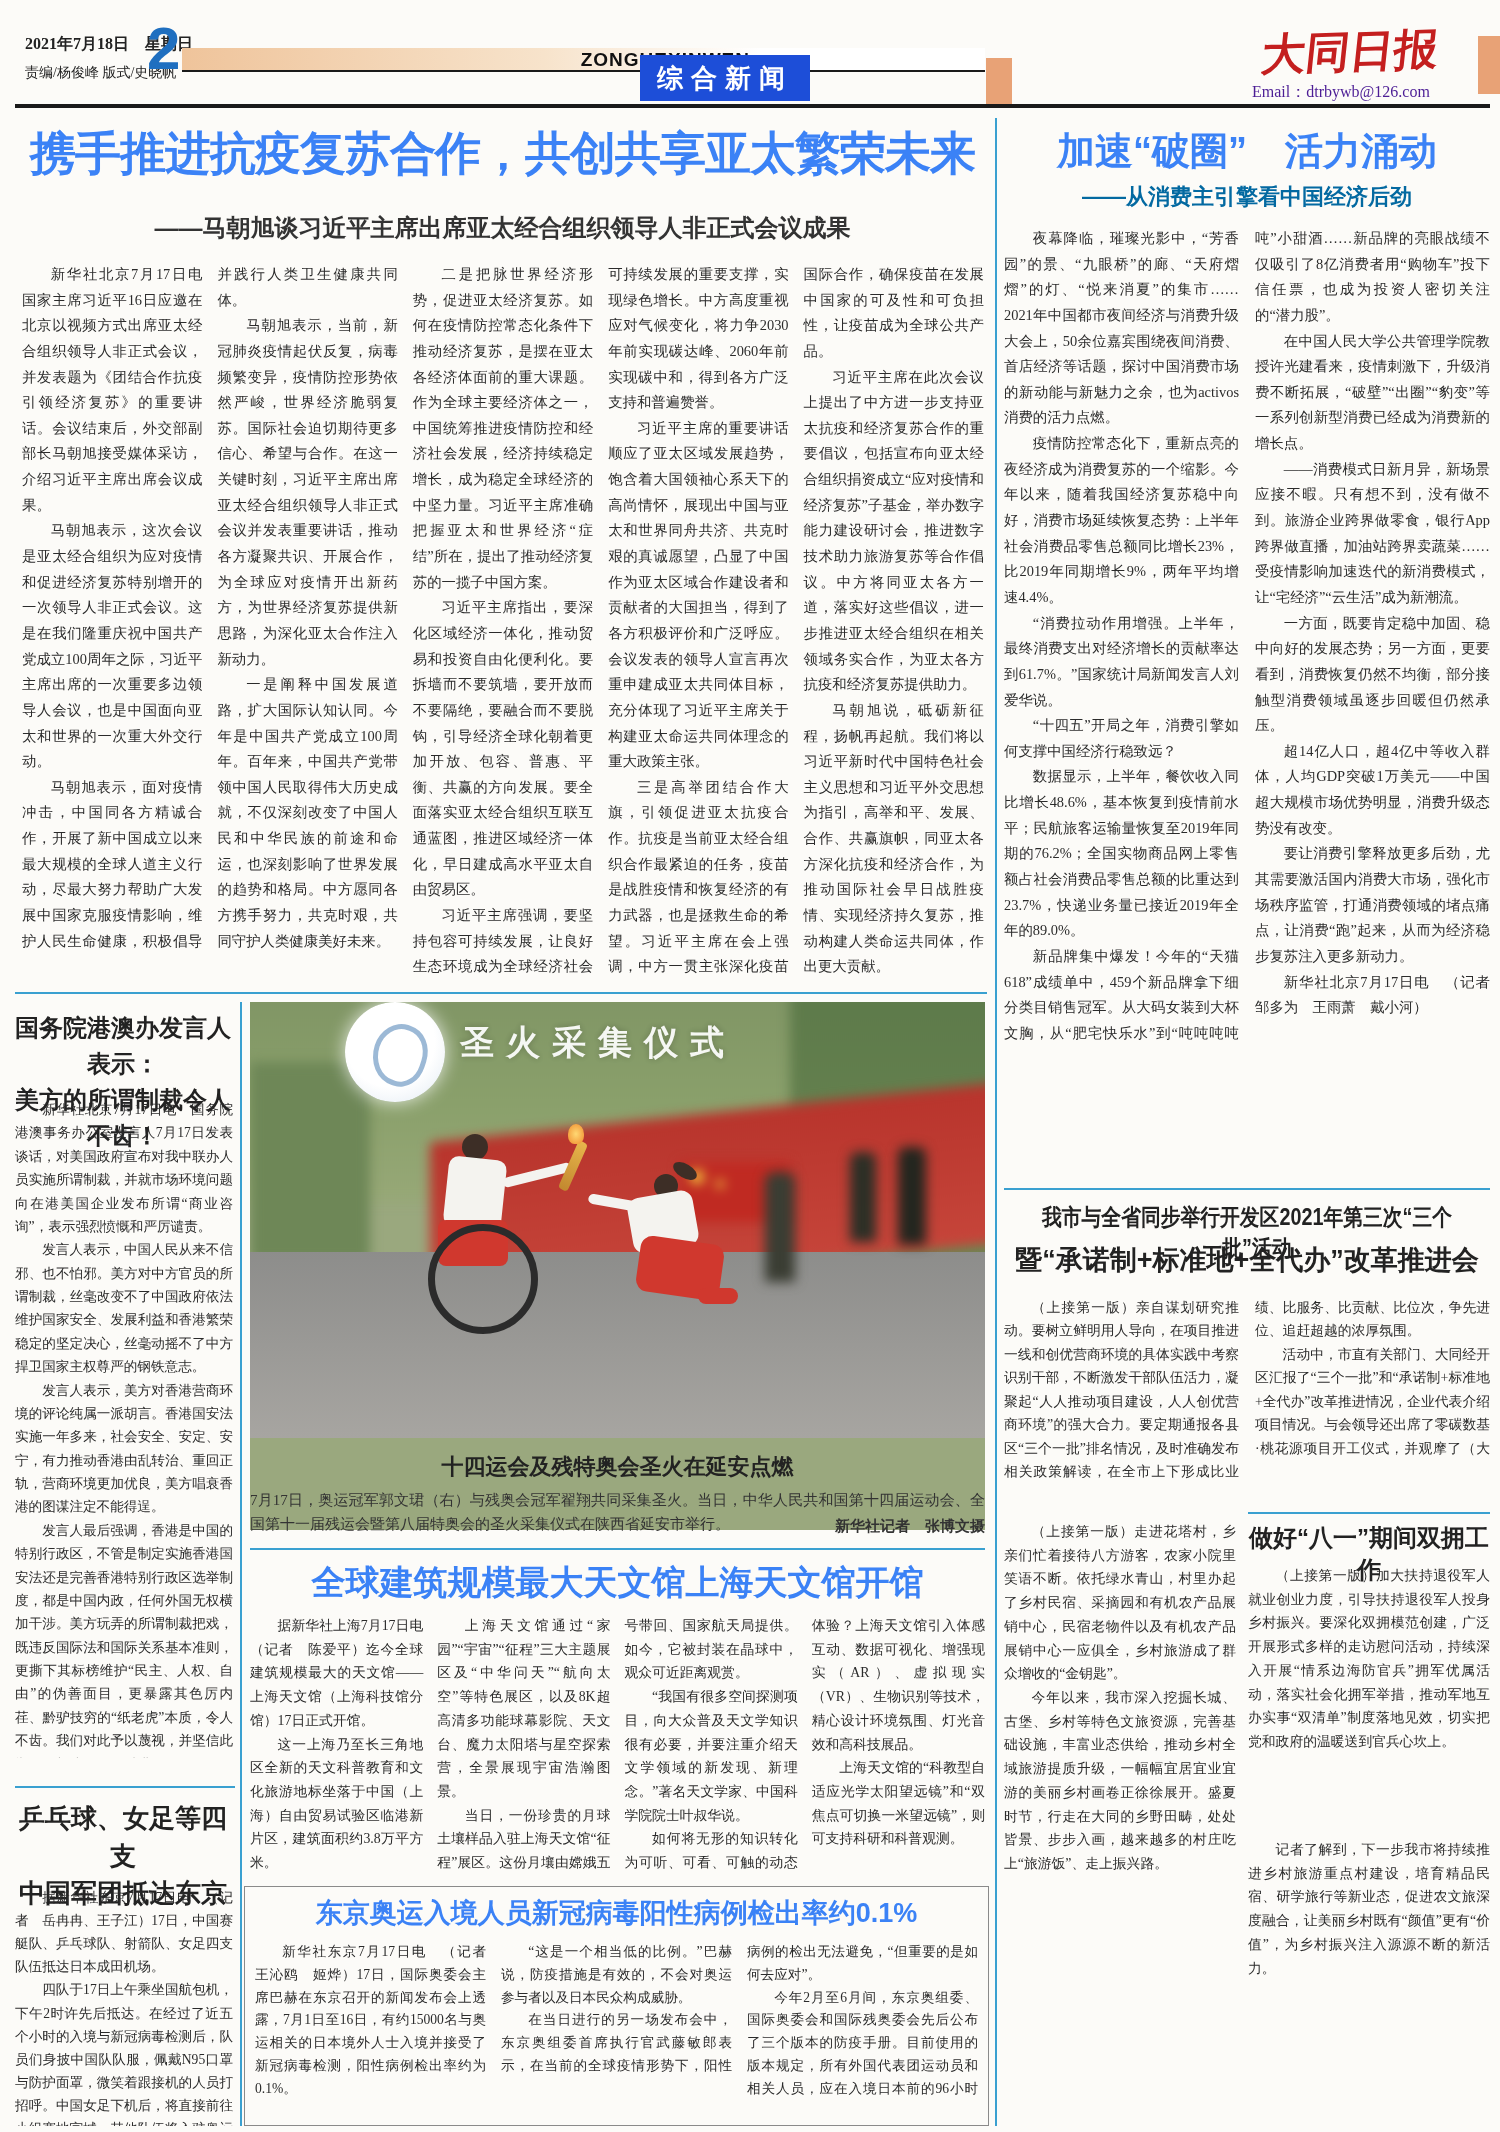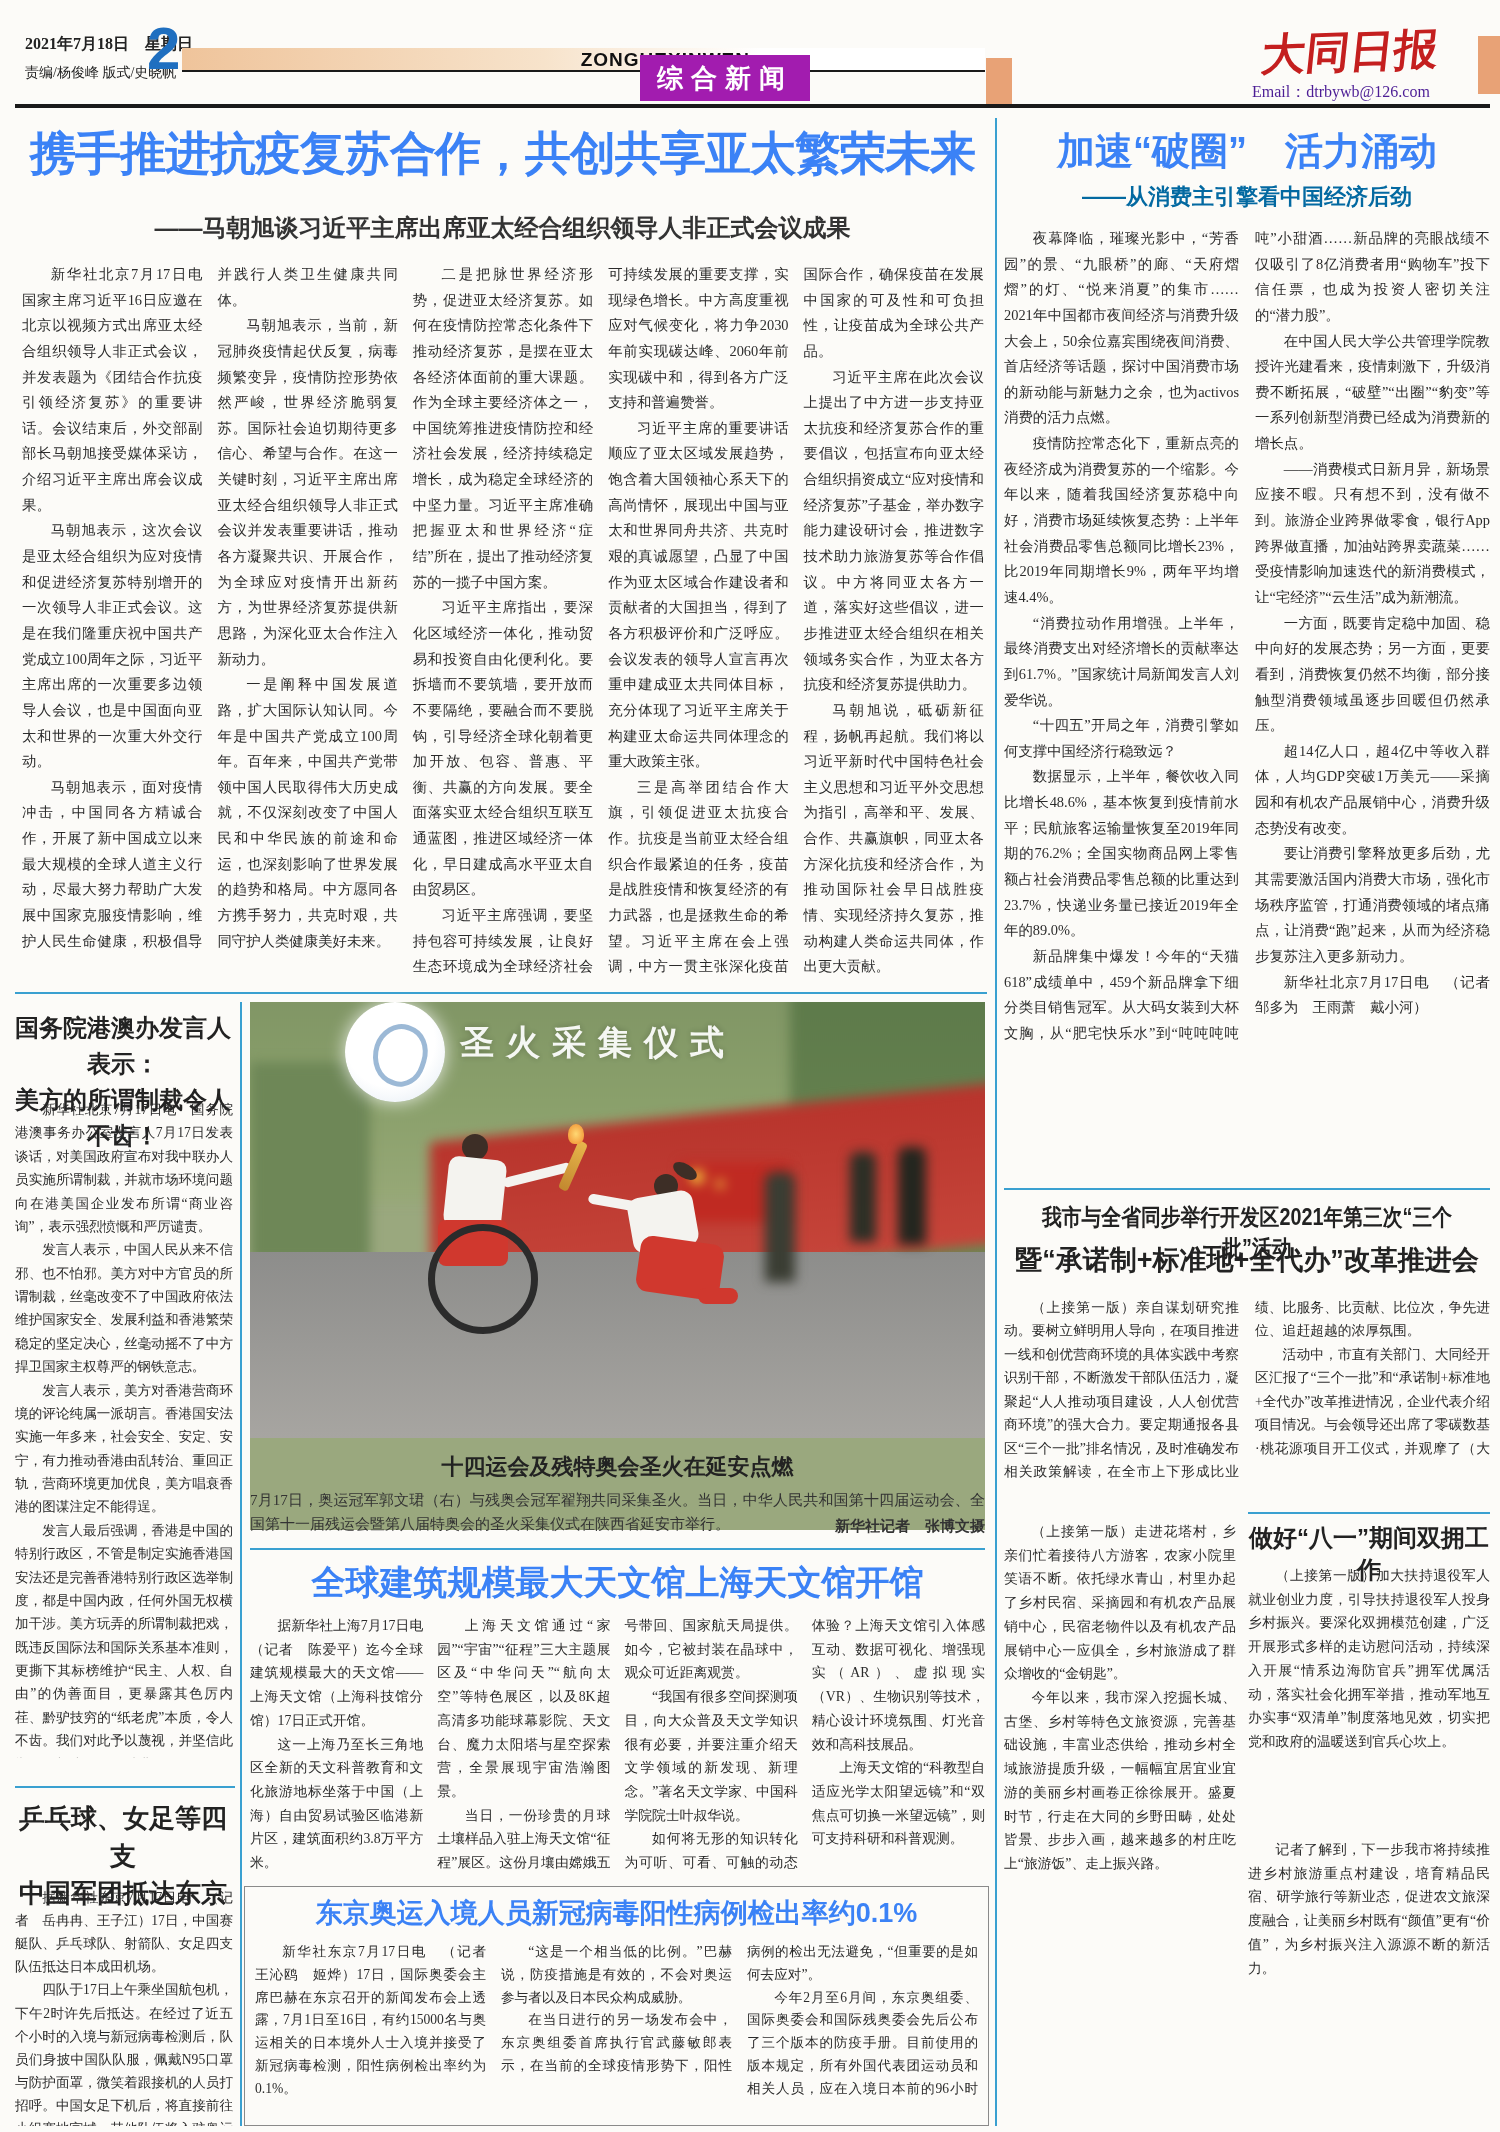--- a/index.html
+++ b/index.html
@@ -29,21 +29,21 @@
   <div class="abs" style="left:25px;top:34px;width:190px;font-size:16px;font-weight:bold;color:#222;">2021年7月18日　星期日</div>
   <div class="abs" style="left:25px;top:64px;width:220px;font-size:14px;color:#222;">责编/杨俊峰 版式/史晓帆</div>
   <div class="abs sans" style="left:147px;top:14px;font-size:60px;font-weight:900;color:#1f6fc0;">2</div>
 
   <div class="abs" style="left:182px;top:48px;width:803px;height:22px;
        background:linear-gradient(to right,#efc49b,#f7e3cb 45%,#ffffff 72%);"></div>
   <div class="abs sans" style="left:560px;top:49px;width:190px;text-align:right;font-size:19px;font-weight:900;color:#111;letter-spacing:1px;">ZONGHEXINWEN</div>
   <div class="abs rule-black" style="left:182px;top:70px;width:803px;height:2px;"></div>
   <div class="abs" style="left:986px;top:58px;width:26px;height:46px;background:#e8a276;"></div>
 
-  <div class="abs sans center" style="left:640px;top:55px;width:170px;height:46px;line-height:46px;background:#a21caf;color:#fff;font-size:26px;font-weight:bold;letter-spacing:8px;">综合新闻</div>
+  <div class="abs sans center" style="left:640px;top:55px;width:170px;height:46px;line-height:46px;background:#1d4ed8;color:#fff;font-size:26px;font-weight:bold;letter-spacing:8px;">综合新闻</div>
 
   <div class="abs" style="left:1262px;top:22px;width:220px;font-size:44px;font-weight:900;color:#c41f1f;transform:skewX(-8deg) rotate(-2deg);font-family:'Liberation Serif',serif;">大同日报</div>
   <div class="abs" style="left:1252px;top:82px;width:240px;font-size:16px;color:#4c1d95;">Email：dtrbywb@126.com</div>
   <div class="abs" style="left:1478px;top:36px;width:22px;height:58px;background:#e8a276;"></div>
 
   <div class="abs rule-black" style="left:15px;top:104px;width:1475px;height:4px;"></div>
 
   <div>
     <div class="abs headline center" style="left:20px;top:122px;width:965px;font-size:46px;line-height:1.35;letter-spacing:-1px;">携手推进抗疫复苏合作，共创共享亚太繁荣未来</div>
     <div class="abs sans center" style="left:20px;top:212px;width:965px;font-size:24px;font-weight:bold;color:#333;">——马朝旭谈习近平主席出席亚太经合组织领导人非正式会议成果</div>
@@ -176,21 +176,21 @@
     <div class="abs bodytext cols2" style="left:1004px;top:226px;width:486px;height:952px;">
         <p>夜幕降临，璀璨光影中，“芳香园”的景、“九眼桥”的廊、“天府熠熠”的灯、“悦来消夏”的集市……2021年中国都市夜间经济与消费升级大会上，50余位嘉宾围绕夜间消费、首店经济等话题，探讨中国消费市场的新动能与新魅力之余，也为activos消费的活力点燃。</p>
         <p>疫情防控常态化下，重新点亮的夜经济成为消费复苏的一个缩影。今年以来，随着我国经济复苏稳中向好，消费市场延续恢复态势：上半年社会消费品零售总额同比增长23%，比2019年同期增长9%，两年平均增速4.4%。</p>
         <p>“消费拉动作用增强。上半年，最终消费支出对经济增长的贡献率达到61.7%。”国家统计局新闻发言人刘爱华说。</p>
         <p>“十四五”开局之年，消费引擎如何支撑中国经济行稳致远？</p>
         <p>数据显示，上半年，餐饮收入同比增长48.6%，基本恢复到疫情前水平；民航旅客运输量恢复至2019年同期的76.2%；全国实物商品网上零售额占社会消费品零售总额的比重达到23.7%，快递业务量已接近2019年全年的89.0%。</p>
         <p>新品牌集中爆发！今年的“天猫618”成绩单中，459个新品牌拿下细分类目销售冠军。从大码女装到大杯文胸，从“肥宅快乐水”到“吨吨吨吨吨”小甜酒……新品牌的亮眼战绩不仅吸引了8亿消费者用“购物车”投下信任票，也成为投资人密切关注的“潜力股”。</p>
         <p>在中国人民大学公共管理学院教授许光建看来，疫情刺激下，升级消费不断拓展，“破壁”“出圈”“豹变”等一系列创新型消费已经成为消费新的增长点。</p>
         <p>——消费模式日新月异，新场景应接不暇。只有想不到，没有做不到。旅游企业跨界做零食，银行App跨界做直播，加油站跨界卖蔬菜……受疫情影响加速迭代的新消费模式，让“宅经济”“云生活”成为新潮流。</p>
         <p>一方面，既要肯定稳中加固、稳中向好的发展态势；另一方面，更要看到，消费恢复仍然不均衡，部分接触型消费领域虽逐步回暖但仍然承压。</p>
-        <p>超14亿人口，超4亿中等收入群体，人均GDP突破1万美元——采摘园和有机农产品展销中心，消费升级态势没有改变。</p>
+        <p>超14亿人口，超4亿中等收入群体，人均GDP突破1万美元——中国超大规模市场优势明显，消费升级态势没有改变。</p>
         <p>要让消费引擎释放更多后劲，尤其需要激活国内消费大市场，强化市场秩序监管，打通消费领域的堵点痛点，让消费“跑”起来，从而为经济稳步复苏注入更多新动力。</p>
         <p>新华社北京7月17日电　（记者　邹多为　王雨萧　戴小河）</p>
       </div>
   </div>
 
   <div class="abs rule-cyan" style="left:1004px;top:1188px;width:486px;height:2px;"></div>
 
   <div>
     <div class="abs sans center" style="left:1004px;top:1202px;width:486px;font-size:23px;font-weight:900;color:#222;transform:scaleX(.86);transform-origin:center;">我市与全省同步举行开发区2021年第三次“三个一批”活动</div>
     <div class="abs sans center" style="left:1004px;top:1242px;width:486px;font-size:27px;font-weight:900;color:#222;">暨“承诺制+标准地+全代办”改革推进会</div>

